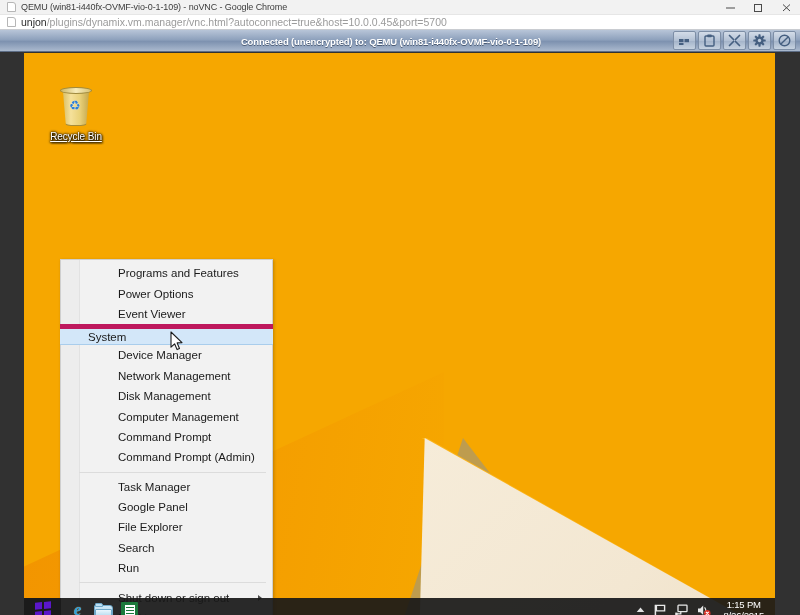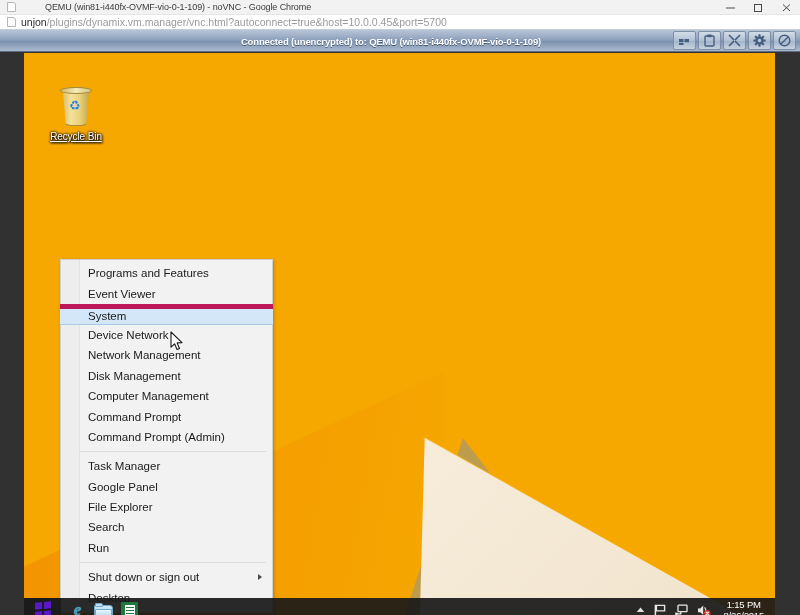--- a/index.html
+++ b/index.html
@@ -17,21 +17,20 @@
     display: flex; flex-direction: column;
   }
 
   
   .chrome-titlebar {
     height: 15px;
     background: #f2f2f2;
     display: flex; align-items: center;
     position: relative;
     border-bottom: 1px solid #e6e6e6;
-    gap: 24px;
   }
   .tab-favicon {
     width: 9px; height: 10px;
     margin-left: 7px; margin-right: 5px;
     background: #fff;
     border: 1px solid #b6b6b6;
     border-top-right-radius: 3px;
     position: relative;
     flex: none;
   }
@@ -297,20 +296,21 @@
     background: #ededed;
     border-right: 1px solid #e2e2e2;
   }
   .winx-item {
     position: relative;
     height: 20.4px;
     display: flex; align-items: center;
     padding-left: 27px;
     line-height: 20px;
     white-space: nowrap;
+    margin-left: 30px;
   }
   .winx-item.selected {
     background: #d3e7f9;
     border-top: 5px solid #be185d;
     border-bottom: 1px solid #a9cdec;
     margin-left: -1px; margin-right: -1px;
     padding-left: 28px;
     height: 21px;
   }
   .winx-sep {
@@ -437,27 +437,30 @@
         </div>
         <div class="desk-icon-label">Recycle Bin</div>
       </div>
 
       <div class="winx">
 
         <div class="winx-item">
             <span>Programs and Features</span>
           </div>
         <div class="winx-item">
+            <span>Power Options</span>
+          </div>
+        <div class="winx-item">
             <span>Event Viewer</span>
           </div>
         <div class="winx-item selected">
             <span>System</span>
           </div>
         <div class="winx-item">
-            <span>Device Network</span>
+            <span>Device Manager</span>
           </div>
         <div class="winx-item">
             <span>Network Management</span>
           </div>
         <div class="winx-item">
             <span>Disk Management</span>
           </div>
         <div class="winx-item">
             <span>Computer Management</span>
           </div>

